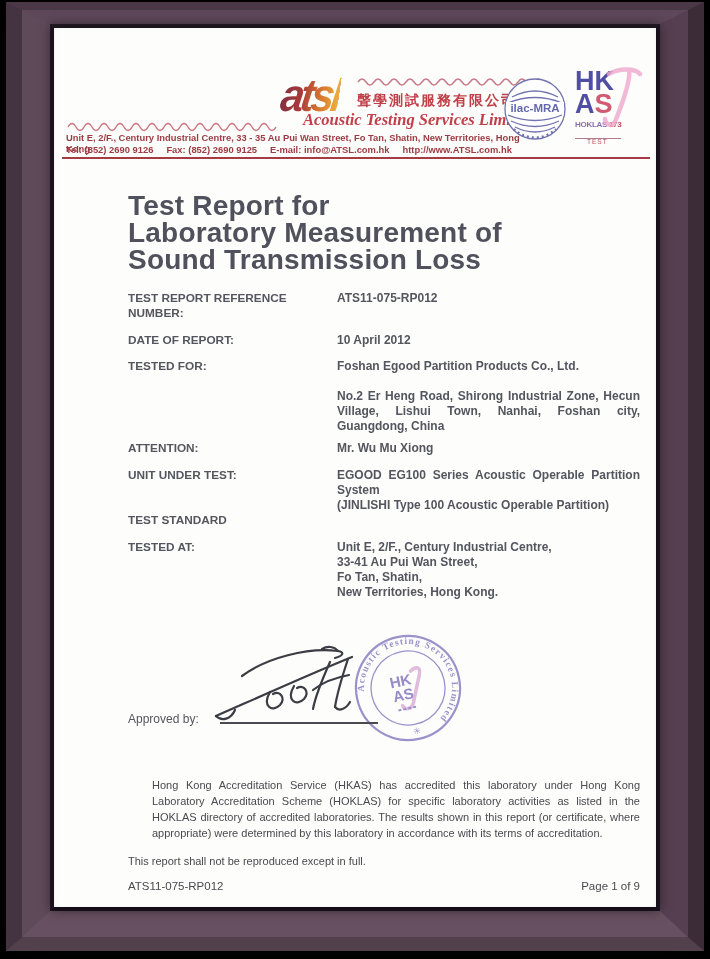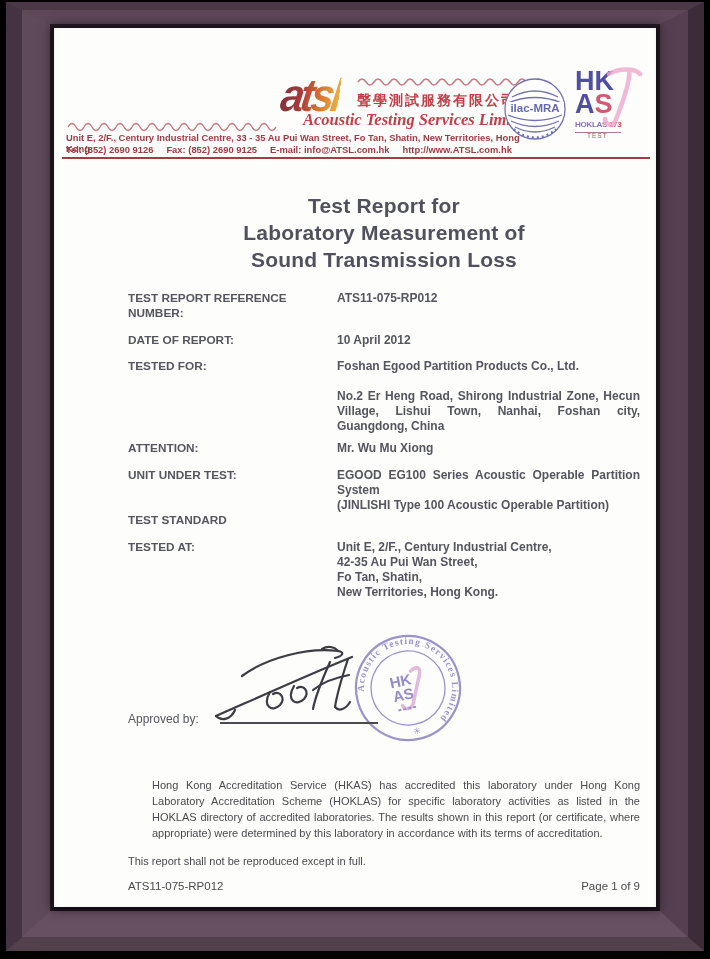--- a/index.html
+++ b/index.html
@@ -28,26 +28,26 @@
   .addr{left:12px;top:104px;font-size:9.4px;color:var(--header-red,#9c3b43);width:470px;line-height:11px;font-weight:bold;}
   .contacts{left:12px;top:116px;font-size:9.4px;color:var(--header-red,#9c3b43);display:flex;gap:13px;font-weight:bold;}
   .rule{left:8px;top:129px;width:588px;height:2px;background:var(--rule-red,#a63b46);}
   .ilac{left:449px;top:49px;}
   .hkas{left:521px;top:42px;width:70px;text-align:left;line-height:.84;}
   .hkas .big{font-size:27px;font-weight:900;letter-spacing:0;color:var(--hkas-blue,#4f4ea3);
     font-family:"Liberation Sans",sans-serif;transform:scaleY(1.04);}
   .hkas .big .s{color:#cf5a72;}
   .hkas-brush{position:absolute;left:24px;top:-4px;pointer-events:none;}
   .hoklas{margin-top:4px;font-size:8px;font-weight:bold;color:#8a6fae;letter-spacing:-.3px;
-    border-bottom:1px solid #b07a92;display:inline-block;padding-bottom:3px;}
+    border-bottom:1px solid #b07a92;display:inline-block;padding-bottom:9px;}
   .hoklas .num{color:#c0505c;}
   .hoklas-sub{font-size:6.5px;color:#b5505a;letter-spacing:1px;margin-left:12px;}
   
   .content{position:absolute;left:74px;top:164px;width:512px;}
-  .title{font-size:21px;font-weight:bold;line-height:27px;color:var(--title-ink,#50515c);letter-spacing:.2px;text-align:center;}
+  .title{font-size:28px;font-weight:bold;line-height:27px;color:var(--title-ink,#50515c);letter-spacing:.2px;}
   .row{display:flex;align-items:flex-start;}
   .row .lbl{width:209px;flex:0 0 209px;font-size:11.8px;font-weight:bold;line-height:15px;}
   .row .val{flex:1;font-size:12px;font-weight:bold;line-height:15px;white-space:pre-line;text-align:justify;}
   .mt18{margin-top:18px}.mt12{margin-top:12px}.mt11{margin-top:11px}.mt6{margin-top:7px}.mt22{}
   
   .sig-area{position:relative;height:141px;margin-top:36px;}
   .approved{position:absolute;left:0;top:76px;font-size:12px;color:var(--ink,#54555e);}
   .sig-svg{position:absolute;left:84px;top:2px;}
   .sig-line{position:absolute;left:92px;top:86px;width:158px;border-top:2px solid #4a4a50;}
   .sig-name{position:absolute;left:92px;top:90px;font-size:12px;font-weight:bold;line-height:15px;white-space:pre-line;}
@@ -146,21 +146,21 @@
           <div class="lbl">UNIT UNDER TEST:</div>
           <div class="val">EGOOD EG100 Series Acoustic Operable Partition System
 (JINLISHI Type 100 Acoustic Operable Partition)</div>
         </div>
         <div class="row mt22">
           <div class="lbl">TEST STANDARD</div>
         </div>
         <div class="row mt12">
           <div class="lbl">TESTED AT:</div>
           <div class="val">Unit E, 2/F., Century Industrial Centre,
-42-35 Au Pui Wan Street,
+33-41 Au Pui Wan Street,
 Fo Tan, Shatin,
 New Territories, Hong Kong.</div>
         </div>
 
         <div class="sig-area">
           <svg class="sig-svg" width="170" height="88" viewBox="0 0 170 88">
             <g fill="none" stroke="#3c3c44" stroke-width="2.2" stroke-linecap="round">
               <path d="M30,38 C54,20 96,9 126,13 C133,14 131,18 123,20"></path>
               <path d="M126,13 C122,8 115,8 110,11"></path>
               <path d="M4,78 C36,64 98,36 140,19"></path>

